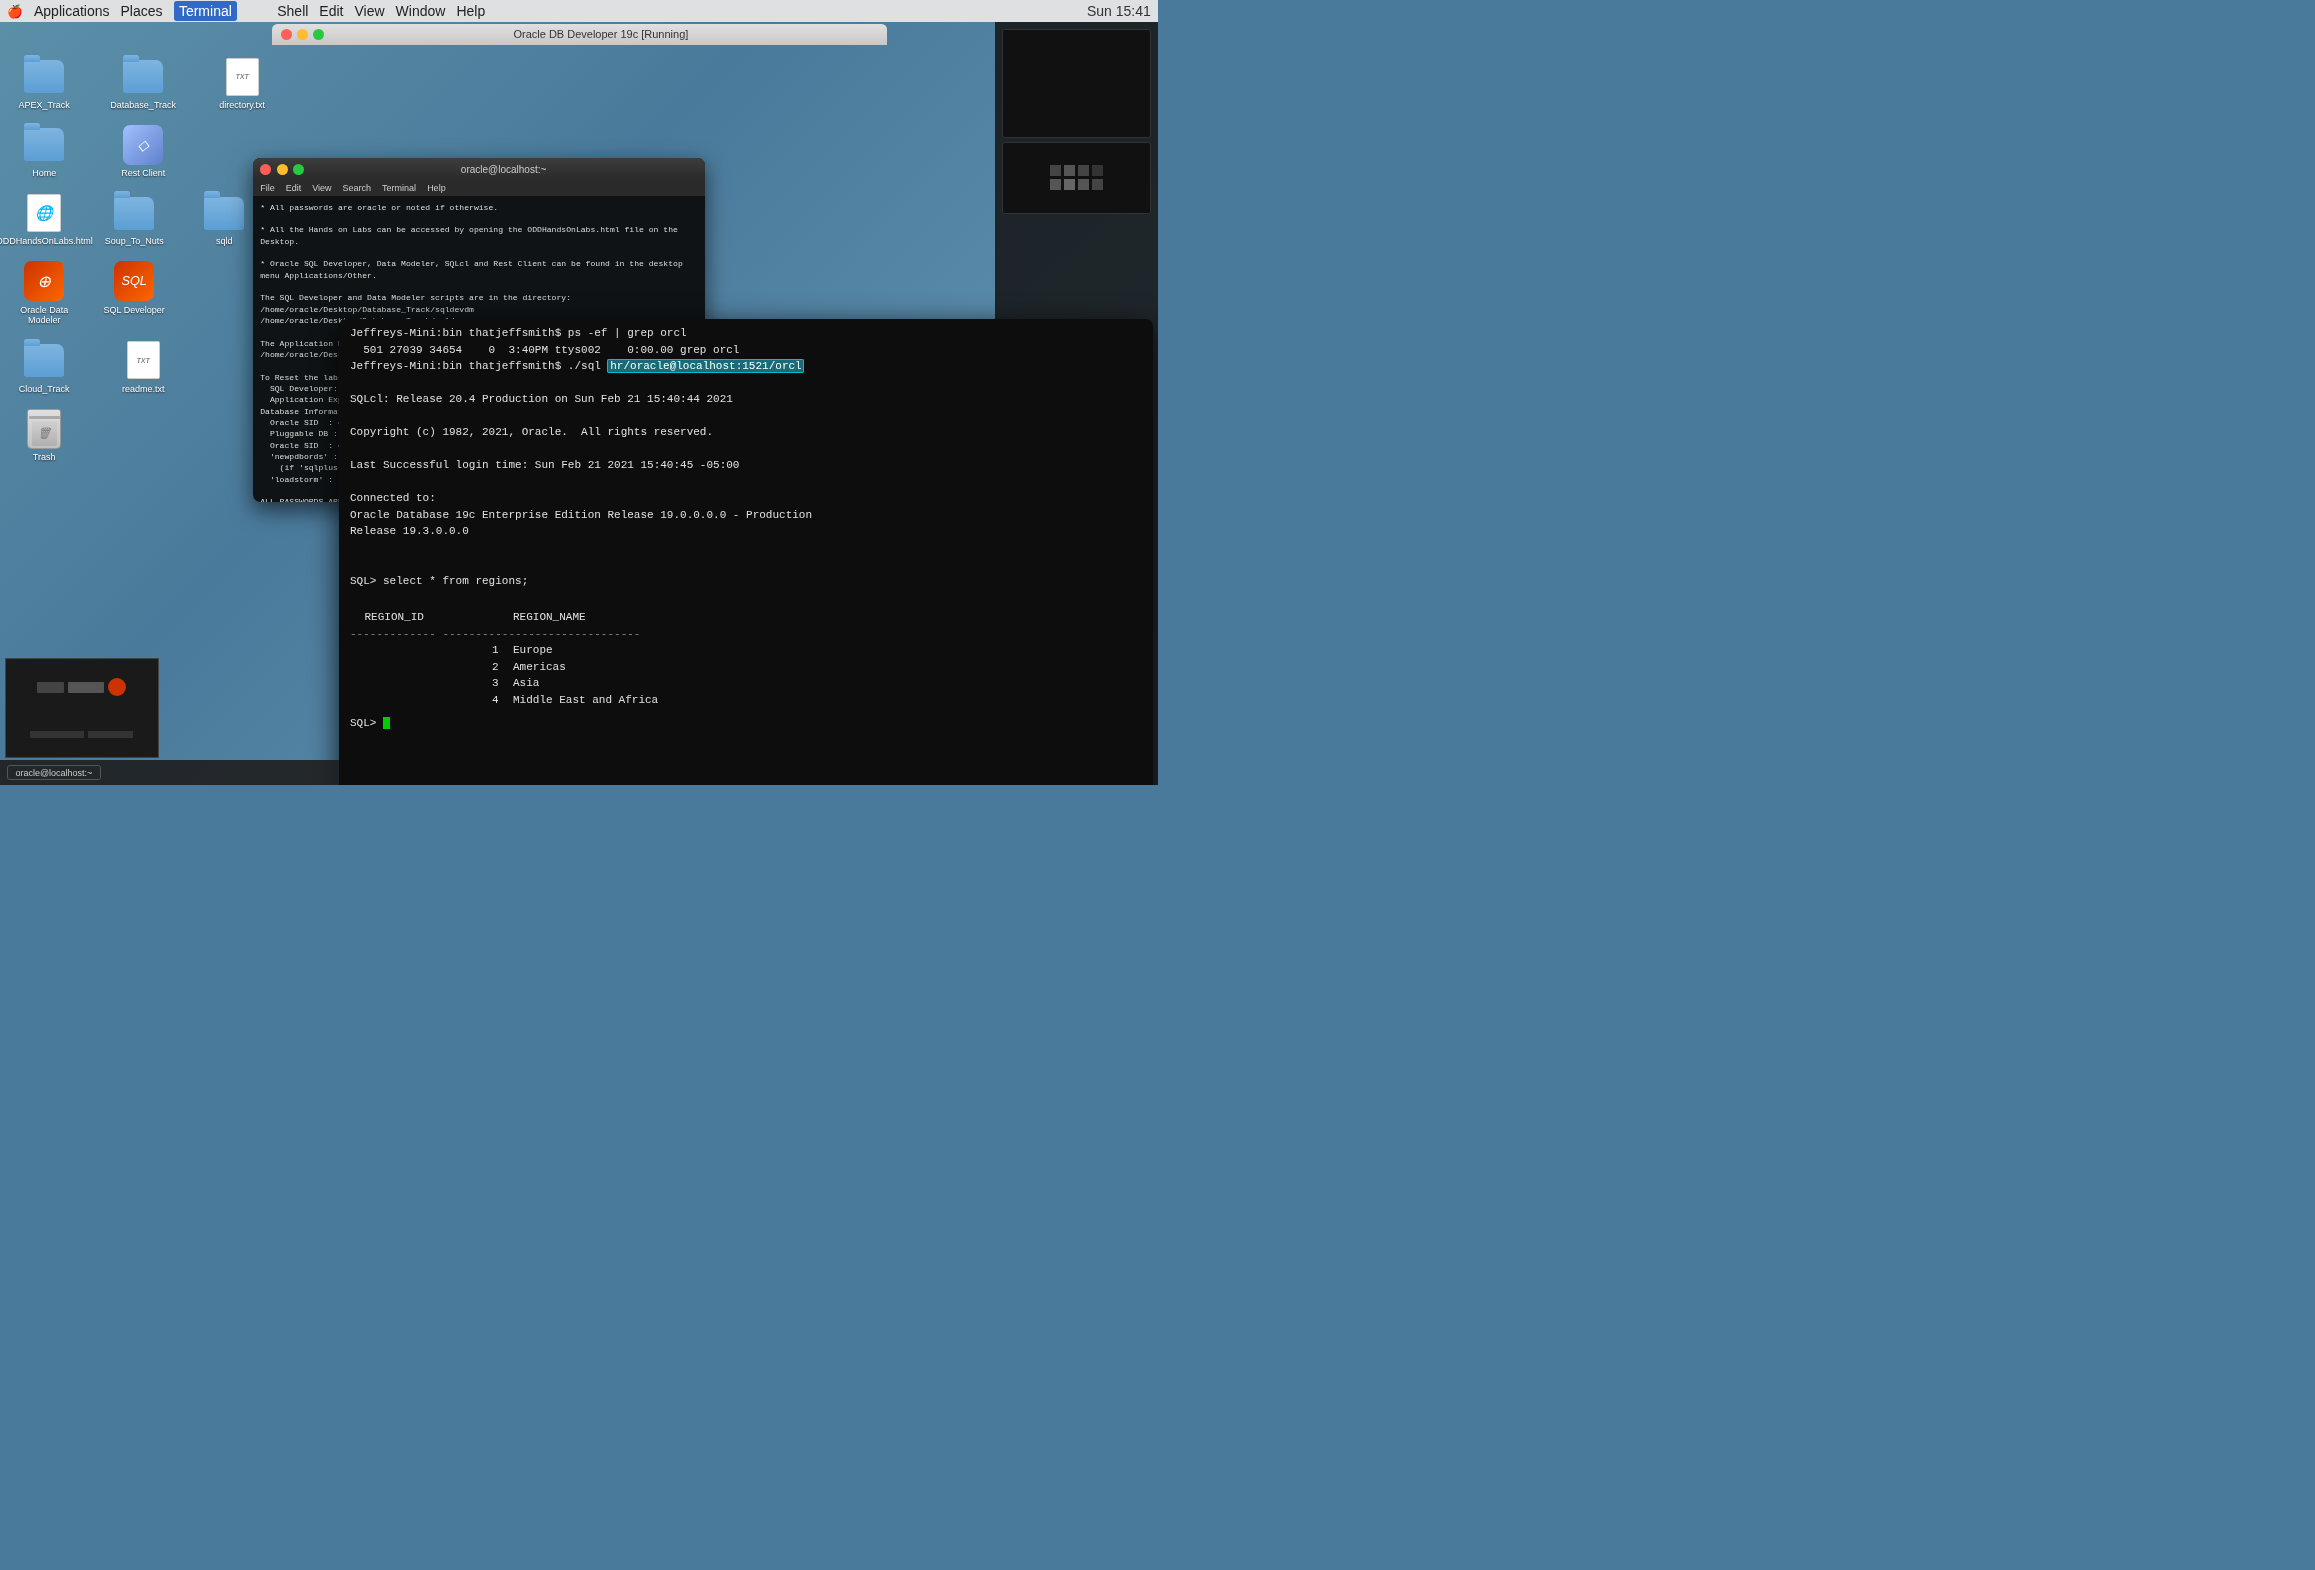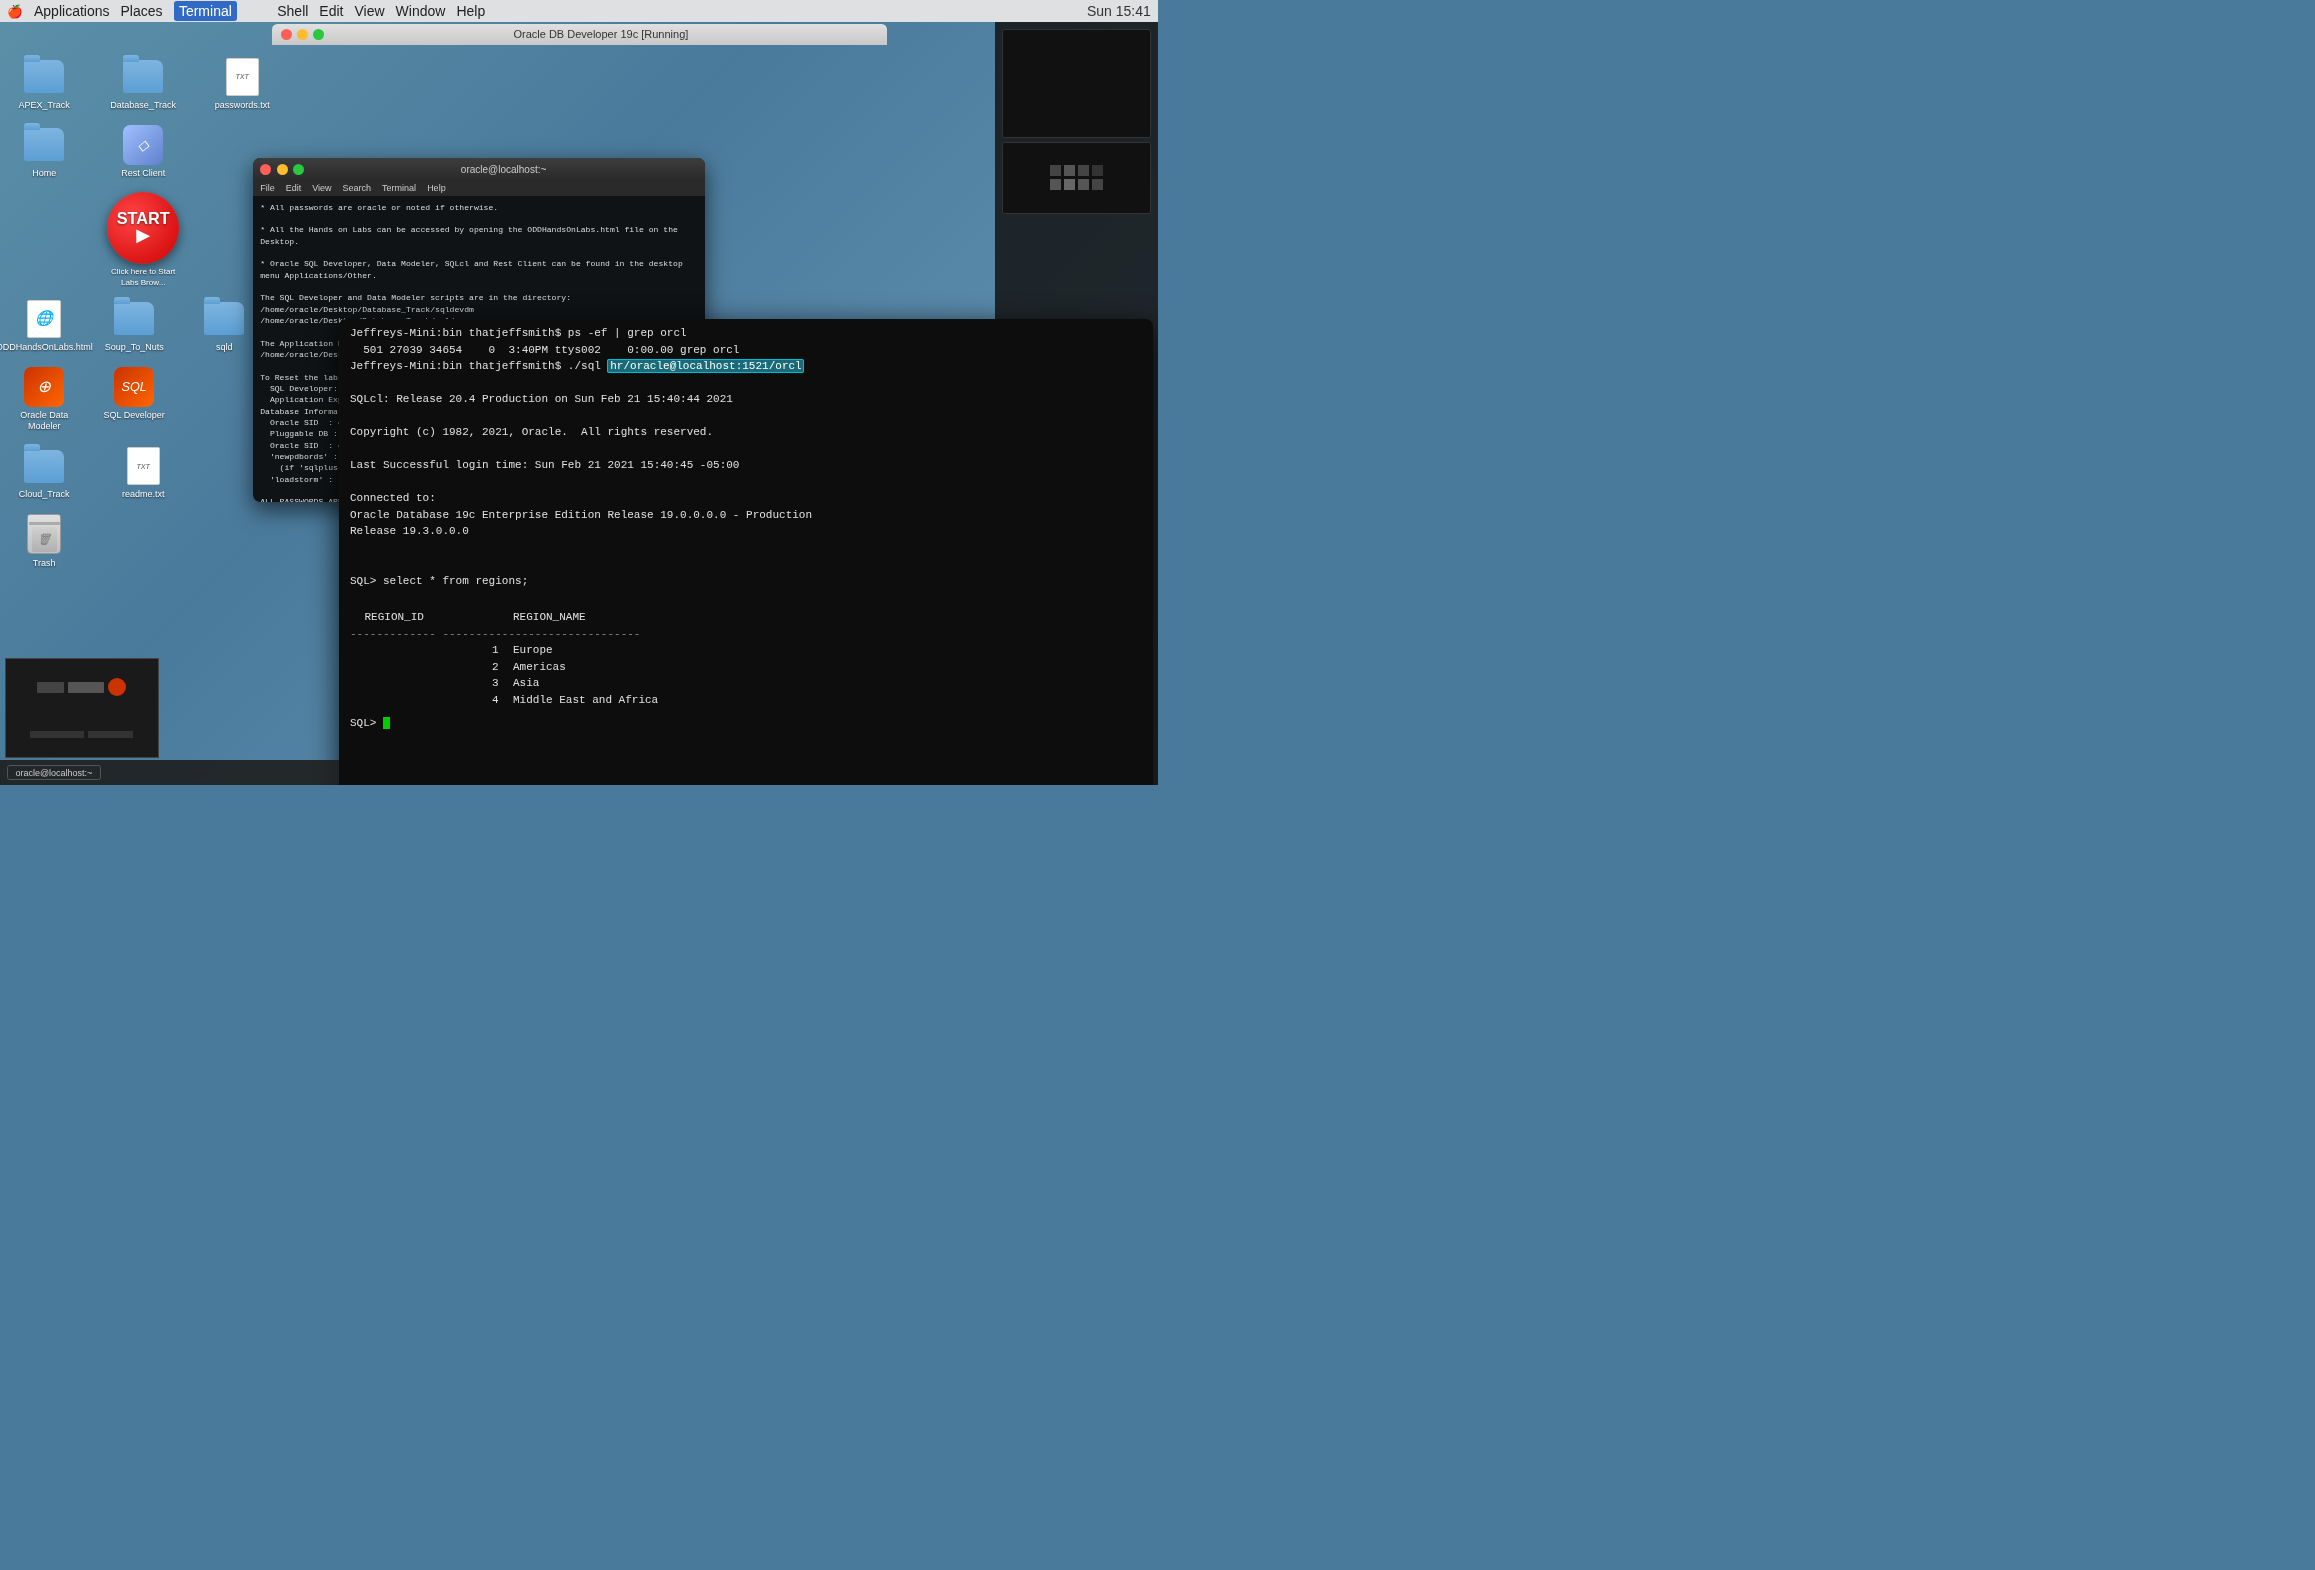--- a/index.html
+++ b/index.html
@@ -320,21 +320,21 @@
         </div>
         <span class="icon-label">Database_Track</span>
       </div>
 
       <div class="desktop-icon" style="margin-left:27px;">
         <div class="icon-img">
           <div style="width:33px;height:38px;background:#fff;border-radius:1.8px;border:0.9px solid #ccc;display:flex;align-items:center;justify-content:center;">
             <div style="font-size:7.2px;color:#555;text-align:center;padding:1.8px;">TXT</div>
           </div>
         </div>
-        <span class="icon-label">passwords.txt</span>
+        <span class="icon-label">directory.txt</span>
       </div>
     </div>
 
     <div class="icon-row" style="margin-bottom:12.7px;">
       <div class="desktop-icon">
         <div class="icon-img">
           <div class="folder-icon"></div>
         </div>
         <span class="icon-label">Home</span>
       </div>
@@ -342,31 +342,20 @@
       <div class="desktop-icon" style="margin-left:27px;">
         <div class="icon-img">
           <div style="width:40px;height:40px;background:linear-gradient(135deg,#a0c0ff,#6080cc);border-radius:7.2px;display:flex;align-items:center;justify-content:center;">
             <span style="color:white;font-size:14.5px;">◇</span>
           </div>
         </div>
         <span class="icon-label">Rest Client</span>
       </div>
     </div>
 
-    <div style="display:flex;flex-direction:column;align-items:center;margin-bottom:9px;">
-      <div class="start-button">
-        <span class="start-button-text">START</span>
-        <span class="start-button-arrow">▶</span>
-      </div>
-      <div style="margin-top:3.6px;width:72px;text-align:center;">
-        <span style="font-size:8.1px;color:white;text-shadow:0 0.9px 1.8px rgba(0,0,0,0.7);line-height:1.3;display:block;">Click here
-to Start
-Labs Brow...</span>
-      </div>
-    </div>
 
     <div class="icon-row" style="margin-bottom:12.7px;">
       <div class="desktop-icon">
         <div class="icon-img">
           <div style="width:34px;height:38px;background:#fff;border:0.9px solid #ccc;border-radius:1.8px;display:flex;align-items:center;justify-content:center;">
             <span style="font-size:14.5px;">🌐</span>
           </div>
         </div>
         <span class="icon-label">ODDHandsOnLabs.html</span>
       </div>

